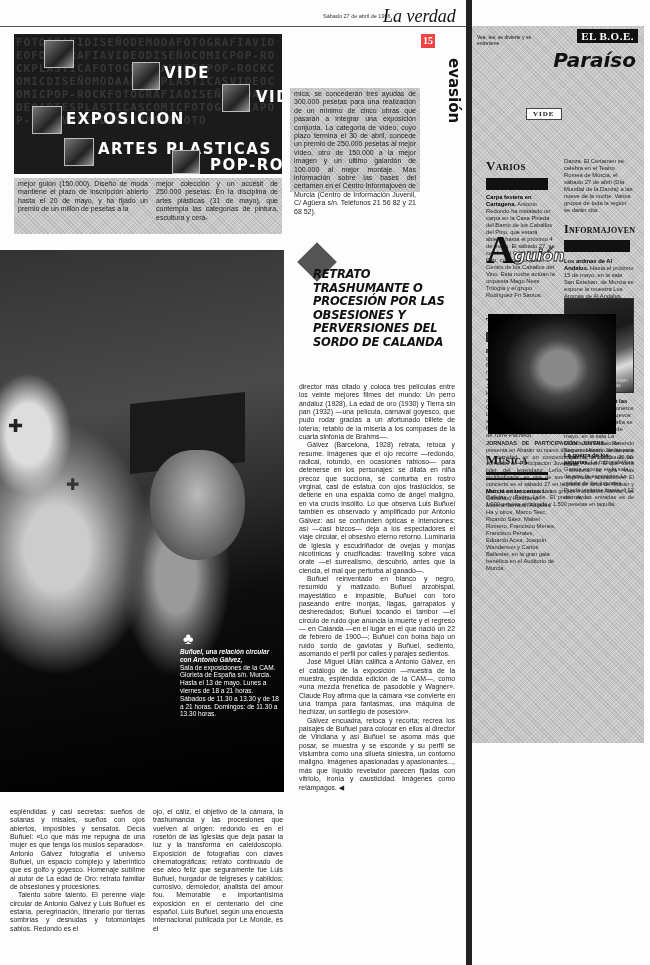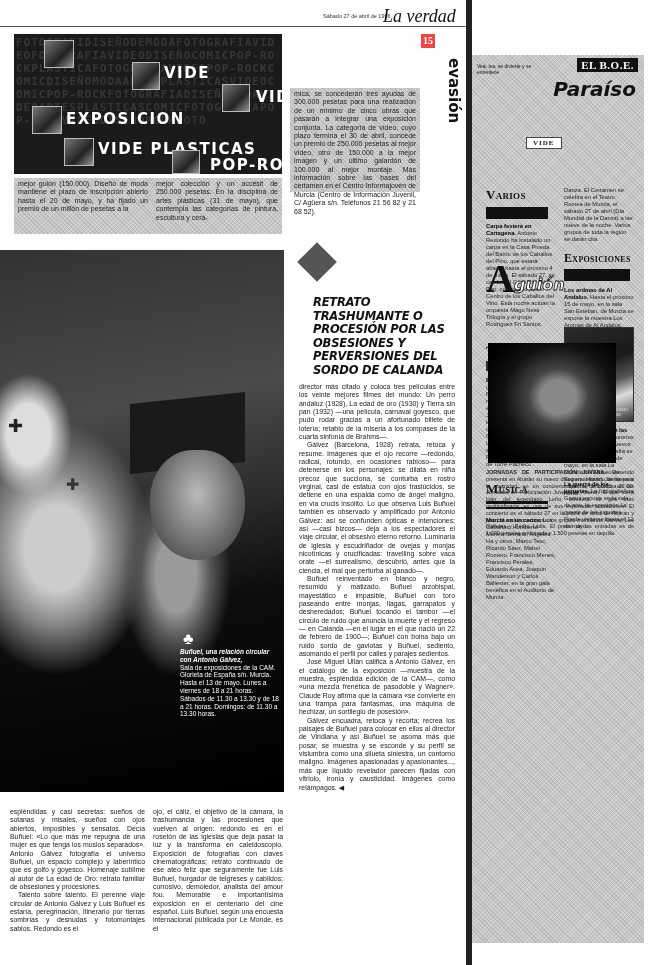--- a/index.html
+++ b/index.html
@@ -25,21 +25,21 @@
 
   
   #masthead-date { position: absolute; left: 323px; top: 13px; font-size: 5.5px; color: #333; }
   #masthead-paper { position: absolute; left: 383px; top: 6px; font: italic 18px "Liberation Serif", serif; color: #111; }
   #page-num { position: absolute; left: 421px; top: 34px; width: 14px; height: 14px; background: #ef4444; color: #fff; font: bold 10px "Liberation Serif", serif; text-align: center; line-height: 14px; }
   #section-label { position: absolute; left: 445px; top: 58px; width: 18px; height: 70px; }
   #section-label span { position: absolute; left: 0; top: 60px; transform: rotate(90deg); transform-origin: left top; font: bold 15px "DejaVu Sans", sans-serif; white-space: nowrap; color: #111; left: 18px; top: 0; }
 
   
   #rail-divider { position: absolute; left: 466px; top: 0; width: 6px; height: 965px; background: #222; }
-  #rail { position: absolute; left: 472px; top: 26px; width: 172px; height: 888px; margin-top: 29px; }
+  #rail { position: absolute; left: 472px; top: 26px; width: 172px; height: 717px; }
   #rail .tex { position: absolute; inset: 0; }
 
   #rail-tag { position: absolute; left: 5px; top: 8px; font-size: 5px; line-height: 6px; color: #111; }
   #rail-logo { position: absolute; right: 6px; top: 3px; background: #111; color: #fff; font: bold 11px "Liberation Serif", serif; padding: 1px 4px; letter-spacing: 0.5px; }
   #rail-day { position: absolute; right: 8px; top: 22px; font: italic bold 20px "DejaVu Sans", sans-serif; color: #111; }
   #rail-num { position: absolute; left: 40px; top: 38px; font: italic bold 60px/60px "DejaVu Sans", sans-serif; color: #fff; -webkit-text-stroke: 1.5px #222; letter-spacing: -4px; }
   #rail-month { position: absolute; left: 54px; top: 82px; background: #fff; border: 1px solid #444; font: bold 7px "Liberation Serif", serif; padding: 1px 6px; letter-spacing: 1px; }
 
   .rail-h { position: absolute; font: bold 13px "Liberation Serif", serif; font-variant: small-caps; color: #111; letter-spacing: 0.3px; }
   .rail-bar { position: absolute; height: 12px; background: #111; }
@@ -65,21 +65,21 @@
   #photo-hat { position: absolute; left: 130px; top: 148px; width: 115px; height: 70px; background: #1a1a1a; transform: skewY(-6deg); }
   #photo-face { position: absolute; left: 150px; top: 200px; width: 95px; height: 110px; border-radius: 45% 45% 50% 50%; background: radial-gradient(ellipse at 50% 40%, #bbb, #777 50%, #333); }
   #photo-cross1 { position: absolute; left: 8px; top: 165px; color: #222; font-size: 18px; }
   #photo-cross2 { position: absolute; left: 66px; top: 225px; color: #333; font-size: 16px; }
   #photo-clover { position: absolute; left: 183px; top: 380px; color: #fff; font-size: 16px; }
   #photo-caption { position: absolute; left: 180px; top: 398px; width: 100px; color: #fff; font-size: 6.5px; line-height: 7.8px; }
   #photo-caption .cap-title { font-style: italic; font-weight: bold; }
 
   
   #kicker-diamond { position: absolute; left: 303px; top: 248px; width: 28px; height: 28px; transform: rotate(45deg); background: #555; }
-  #headline { position: absolute; left: 313px; top: 268px; width: 150px; font: italic bold 11.5px/13.5px "DejaVu Sans", sans-serif; color: #111; text-transform: uppercase; letter-spacing: -0.2px; margin-top: 28px; }
+  #headline { position: absolute; left: 313px; top: 268px; width: 150px; font: italic bold 11.5px/13.5px "DejaVu Sans", sans-serif; color: #111; text-transform: uppercase; letter-spacing: -0.2px; }
   .art-col { position: absolute; font-size: 6.9px; line-height: 8.35px; color: #222; text-align: justify; }
   .art-col p { text-indent: 8px; }
   .art-col p.first { text-indent: 0; }
 
   .end-mark { font-size: 7px; }
 </style>
 </head>
 <body>
 
 <div class="top-rule"></div>
@@ -94,21 +94,21 @@
 <div id="banner">
   <div class="ban-grid">FOTOGRAFIDISEÑODEMODAFOTOGRAFIAVIDEOFOTOGRAFIAVIDEODISEÑOCOMICPOP-ROCKPLASTICAFOTOGRAFIAVIDEOPOP-ROCKCOMICDISEÑOMODAARTESPLASTICASVIDEOCOMICPOP-ROCKFOTOGRAFIADISEÑOMODAVIDEOARTESPLASTICASCOMICFOTOGRAFIAPOP-ROCKVIDEODISEÑOMODAFOTO</div>
   <div class="ban-thumb" style="left:30px;top:6px;width:30px;height:28px;"></div>
   <div class="ban-thumb" style="left:118px;top:28px;width:28px;height:28px;"></div>
   <div class="ban-word" style="left:150px;top:30px;">VIDE</div>
   <div class="ban-thumb" style="left:208px;top:50px;width:28px;height:28px;"></div>
   <div class="ban-word" style="left:242px;top:54px;">VIDE</div>
   <div class="ban-thumb" style="left:18px;top:72px;width:30px;height:28px;"></div>
   <div class="ban-word" style="left:52px;top:76px;">EXPOSICION</div>
   <div class="ban-thumb" style="left:50px;top:104px;width:30px;height:28px;"></div>
-  <div class="ban-word" style="left:84px;top:106px;">VIDE PLASTICAS</div>
+  <div class="ban-word" style="left:84px;top:106px;">ARTES PLASTICAS</div>
   <div class="ban-thumb" style="left:158px;top:116px;width:28px;height:24px;"></div>
   <div class="ban-word" style="left:196px;top:122px;">POP-ROC</div>
 </div>
 
 <div class="intro screen-tex" style="left:14px;width:138px;height:56px;">mejor guión (150.000). Diseño de moda mantiene el plazo de inscripción abierto hasta el 20 de mayo, y ha fijado un premio de un millón de pesetas a la</div>
 <div class="intro screen-tex" style="left:152px;width:130px;height:56px;">mejor colección y un accésit de 250.000 pesetas. En la disciplina de artes plásticas (31 de mayo), que contempla las categorías de pintura, escultura y cerá-</div>
 <div class="intro screen-tex" style="left:290px;top:88px;width:130px;height:104px;">mica, se concederán tres ayudas de 300.000 pesetas para una realización de un mínimo de cinco obras que pasarán a integrar una exposición conjunta. La categoría de vídeo, cuyo plazo termina el 30 de abril, concede un premio de 250.000 pesetas al mejor vídeo, otro de 150.000 a la mejor imagen y un último galardón de 100.000 al mejor montaje. Más información sobre las bases del certamen en el Centro Informajoven de Murcia (Centro de Información Juvenil, C/ Agüera s/n. Teléfonos 21 56 82 y 21 68 52).</div>
 
 <div id="main-photo">
   <div id="photo-hat"></div>
@@ -157,21 +157,21 @@
   <div class="rail-h" style="left:14px;top:288px;">Teatro</div>
   <div class="rail-bar" style="left:14px;top:306px;width:62px;height:10px;background:#333;"></div>
   <div class="rail-text" style="left:14px;top:322px;width:70px;"><b>El expresionismo.</b><span> El grupo de teatro de Torre Pacheco El Vestíbulo representa la obra El expresionismo, original de Juan José Alonso Millán, los días 3, 4, 5, 6 de mayo de 20 horas en el Centro Cultural de Torre Pacheco. Las cuales estará el 26 de abril, dentro del ciclo Al Paraíso, en el Teatro Villa de Torre Pacheco.</span></div>
 
   <div class="rail-h" style="left:14px;top:426px;">Música</div>
   <div class="rail-bar" style="left:14px;top:446px;width:62px;height:3px;"></div>
   <div class="rail-bar" style="left:14px;top:452px;width:62px;height:2px;"></div>
   <div class="rail-text" style="left:14px;top:462px;width:70px;"><b>Murcia en un cenzu.</b><span> Los Cabañas, Humberto Morera Serrano, Angeles Ha y otros, Marco Tesc, Ricardo Sáez, Mabel Romero, Francisco Menes, Francisco Perales, Eduardo Acea, Joaquín Wanderson y Carlos Ballester, en la gran gala benéfica en el Auditorio de Murcia.</span></div>
 
   <div class="rail-text" style="left:92px;top:132px;width:70px;">Danza. El Certamen se celebra en el Teatro Romea de Murcia, el sábado 27 de abril (Día Mundial de la Danza) a las nueve de la noche. Varios grupos de toda la región se darán cita.</div>
-  <div class="rail-h" style="left:92px;top:196px;font-size:12px;">Exposiciones</div>
+  <div class="rail-h" style="left:92px;top:196px;font-size:12px;">Informajoven</div>
   <div class="rail-bar" style="left:92px;top:214px;width:66px;"></div>
   <div class="rail-text" style="left:92px;top:232px;width:70px;"><b>Los ardmas de Al Andalus.</b><span> Hasta el próximo 15 de mayo, en la sala San Esteban, de Murcia se expone la muestra Los Aromas de Al Andalus, organizada en colaboración con la Fundación La Caixa. Horario: de lunes a sábados de 11 a 14 horas y de 17.30 a 20.30 horas.</span></div>
   <div id="rail-poster">
     <div id="rail-poster-caption">EXPOSICION DEL ROMANTICISMO EN LAS ARTES GRAFICAS</div>
   </div>
   <div class="rail-text" style="left:92px;top:372px;width:70px;"><b>El romanticismo en las artes gráficas.</b><span> Los oneros del siglo XIX usan nuevos materiales de fotografía se exponen, hasta el 9 de mayo, en la sala La Muralla del Museo de Segura. Horario de lunes a sábados, de 10.00 a 20.00 horas.</span></div>
   <div class="rail-text" style="left:92px;top:426px;width:70px;"><b>La guerra de los juguetes.</b><span> La fotógrafa Ana Gaona expone en la sala de arte, la exposición La guerra de los juguetes. Puede visitarse hasta el 12 de mayo.</span></div>
 
   <div id="ademas-A">A</div>
   <div id="ademas-rest">guión</div>

